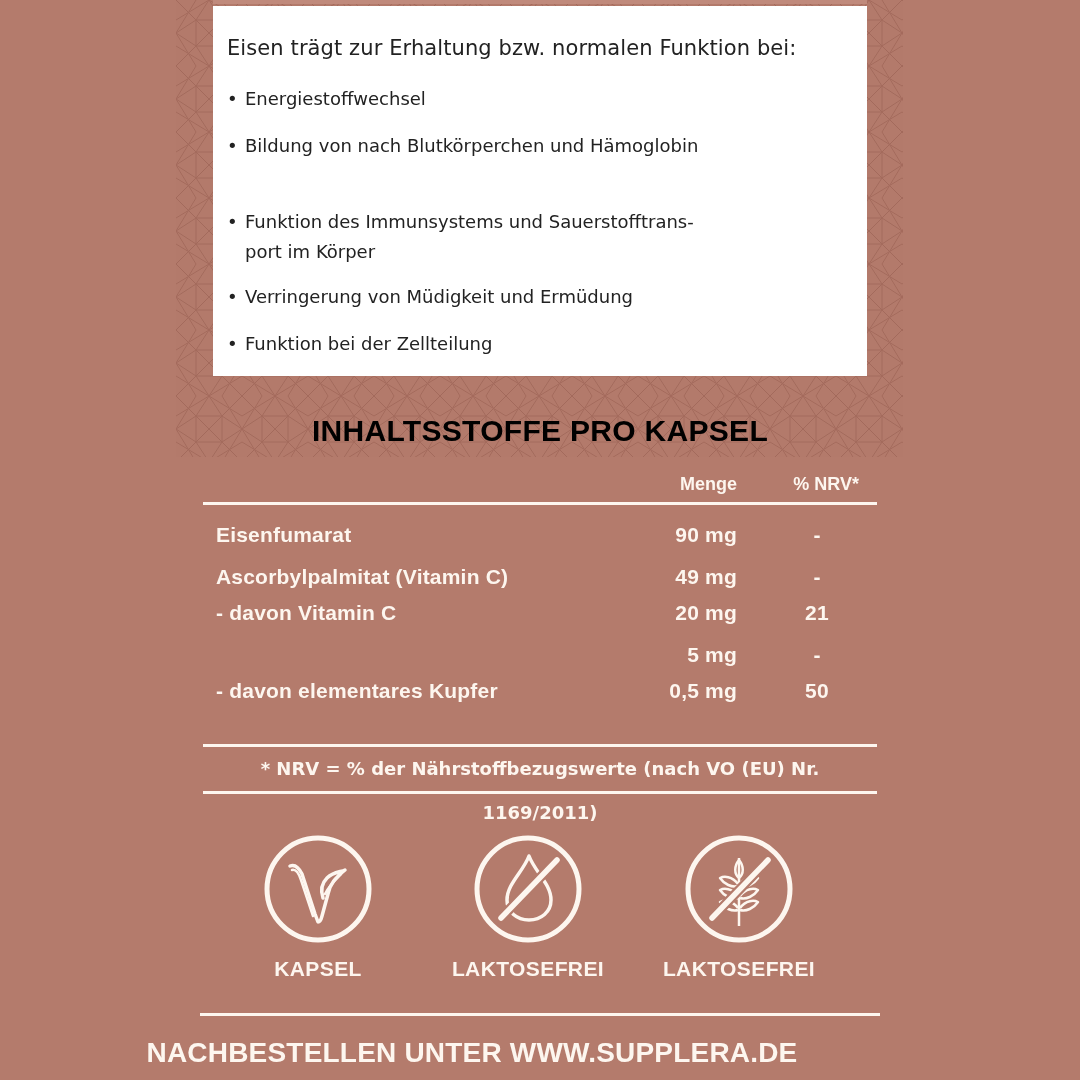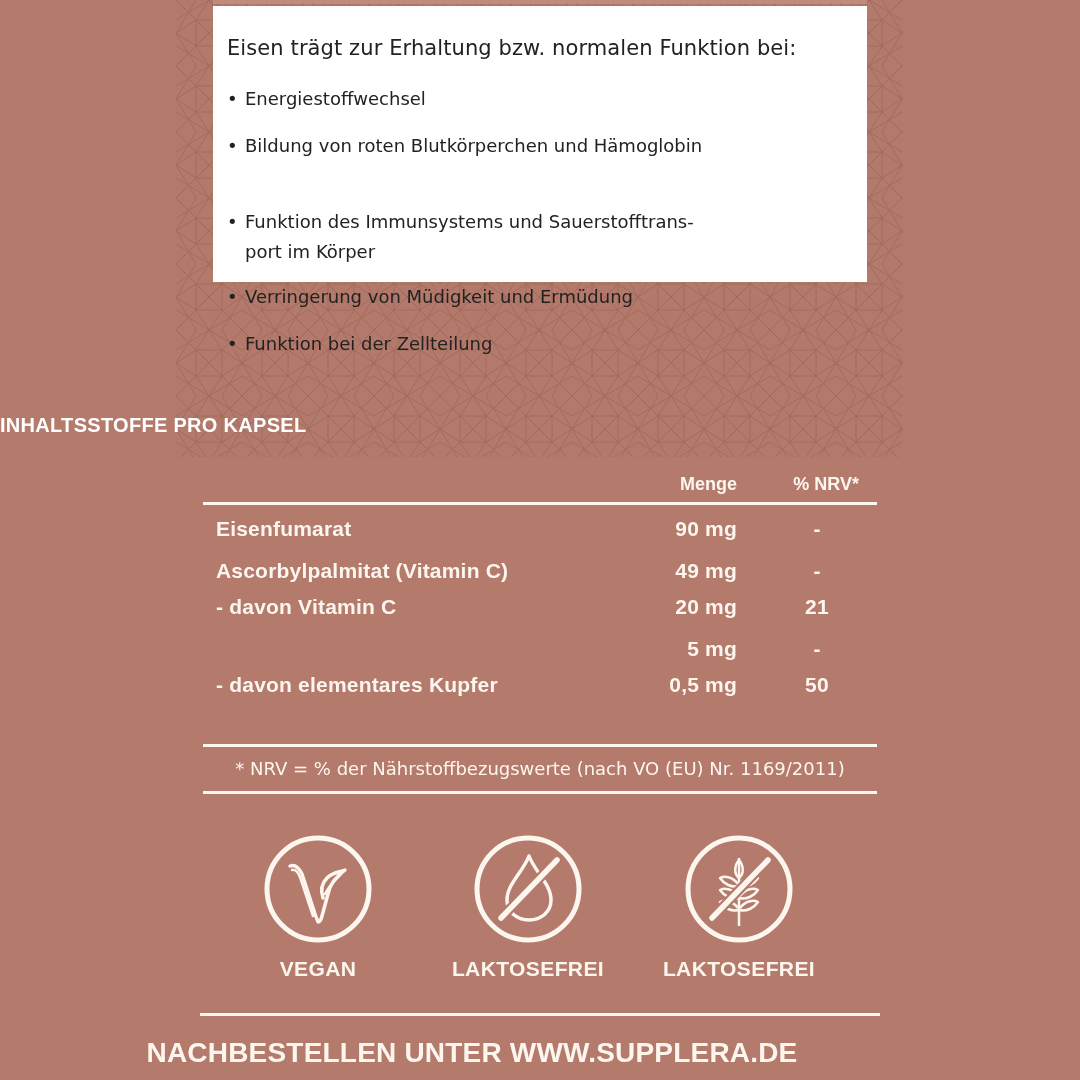--- a/index.html
+++ b/index.html
@@ -13,68 +13,68 @@
     position: absolute; left: 176px; top: 0; width: 727px; height: 457px;
     background-color: #b37a6b;
     overflow: hidden;
   }
   .pattern svg { display: block; }
   .top-strip {
     position: absolute; left: 213px; top: 0; width: 654px; height: 4px;
     background: #c08a7c;
   }
   .info-box {
-    position: absolute; left: 213px; top: 6px; width: 654px; height: 276px;
+    position: absolute; left: 213px; top: 6px; width: 654px; height: 370px;
     background: #ffffff; box-sizing: border-box;
     padding: 28px 18px 0 14px;
     color: #222222;
   }
   .info-intro {
     font-family: "DejaVu Sans", sans-serif;
     font-size: 21px; line-height: 28px; margin: 0 0 22px 0; letter-spacing: 0.1px;
   }
   .info-list { list-style: none; margin: 0; padding: 0; }
   .info-list li {
     font-family: "DejaVu Sans", sans-serif;
     font-size: 18px; line-height: 30px; position: relative; padding-left: 18px;
     margin-bottom: 17px; text-align: justify;
   }
   .info-list li::before {
     content: "\2022"; position: absolute; left: 0; top: 0;
   }
   .title {
     position: absolute; left: 0; width: 1080px; top: 414px;
-    font-weight: bold; font-size: 20px; letter-spacing: 0.3px;
-    color: #ffffff;
+    text-align: center; font-weight: bold; font-size: 30px; letter-spacing: 0.3px;
+    color: #000000;
   }
   .table {
     position: absolute; left: 203px; top: 468px; width: 674px;
   }
   .thead {
     height: 34px; position: relative; font-weight: bold; font-size: 18px;
   }
   .th-menge { position: absolute; right: 140px; top: 6px; }
   .th-nrv { position: absolute; right: 18px; top: 6px; }
   .hr {
     height: 3px; background: #fdf6ef; width: 674px;
   }
-  .tbody { padding-top: 6px; }
+  .tbody { padding-top: 12px; }
   .row {
     position: relative; height: 36px; font-weight: bold; font-size: 21px; letter-spacing: 0.2px;
   }
   .row.group-start { margin-top: 6px; }
   .row .name { position: absolute; left: 13px; top: 6px; }
   .row .amount { position: absolute; right: 140px; top: 6px; text-align: right; }
   .row .nrv { position: absolute; right: 30px; top: 6px; width: 60px; text-align: center; }
   .footnote {
     position: absolute; left: 203px; top: 744px; width: 674px;
   }
   .footnote-text {
     text-align: center; font-size: 18px; height: 44px; line-height: 44px;
-    font-family: "DejaVu Sans", sans-serif; font-weight: normal;
+    font-family: "DejaVu Sans", sans-serif; font-weight: bold;
   }
   .icons {
     position: absolute; left: 0; top: 834px; width: 1080px; height: 150px;
   }
   .icon-item {
     position: absolute; width: 180px; text-align: center;
   }
   .icon-item svg { display: block; margin: 0 auto; }
   .icon-label {
     margin-top: 13px; font-weight: bold; font-size: 21px; letter-spacing: 0.4px;
@@ -109,21 +109,21 @@
     <rect x="0" y="0" width="727" height="457" fill="url(#geo)"></rect>
   </svg>
 </div>
 
 <div class="top-strip"></div>
 
 <section class="info-box">
   <p class="info-intro">Eisen trägt zur Erhaltung bzw. normalen Funktion bei:</p>
   <ul class="info-list">
     <li>Energiestoffwechsel</li>
-    <li>Bildung von roten Blutkörperchen und Hämoglobin</li>
+    <li>Bildung von nach Blutkörperchen und Hämoglobin</li>
     <li style="margin-bottom:15px;margin-top:46px;">Funktion des Immunsystems und Sauerstofftrans-<br>port im Körper</li>
     <li>Verringerung von Müdigkeit und Ermüdung</li>
     <li>Funktion bei der Zellteilung</li>
   </ul>
 </section>
 
 <h2 class="title" style="margin:0;">INHALTSSTOFFE PRO KAPSEL</h2>
 
 <div class="table">
   <div class="thead">
@@ -168,21 +168,21 @@
 <div class="icons">
   <div class="icon-item" style="left:228px;">
     <span>
       <svg width="110" height="110" viewBox="0 0 110 110">
         <circle cx="55" cy="55" r="51" fill="none" stroke="#fdf6ef" stroke-width="5"></circle>
         <path d="M27 32 C32 30 36 34 39 40 L52 80 L55 88 C57 88 58 86 59 82 L65 60 C67 50 72 44 82 36 C78 38 70 38 64 44 C58 50 58 58 60 64" fill="none" stroke="#fdf6ef" stroke-width="3.5" stroke-linejoin="round" stroke-linecap="round"></path>
         <path d="M29 36 C33 35 36 40 38 46 L50 82" fill="none" stroke="#fdf6ef" stroke-width="2.5" stroke-linecap="round"></path>
         <path d="M62 60 C66 52 72 46 78 40" fill="none" stroke="#fdf6ef" stroke-width="2.5" stroke-linecap="round"></path>
       </svg>
     </span>
-    <div class="icon-label">VEGAN</div>
+    <div class="icon-label">KAPSEL</div>
   </div>
 
   <div class="icon-item" style="left:438px;">
     <span>
       <svg width="110" height="110" viewBox="0 0 110 110">
         <circle cx="55" cy="55" r="51" fill="none" stroke="#fdf6ef" stroke-width="5"></circle>
         <path d="M56 22 C50 38 34 50 34 66 C34 78 44 86 56 86 C68 86 78 78 78 66 C78 50 62 38 56 22 Z" fill="none" stroke="#fdf6ef" stroke-width="3.5" stroke-linejoin="round"></path>
         <line x1="28" y1="84" x2="84" y2="26" stroke="#b47b6c" stroke-width="10" stroke-linecap="round"></line>
         <line x1="28" y1="84" x2="84" y2="26" stroke="#fdf6ef" stroke-width="5.5" stroke-linecap="round"></line>
       </svg>

